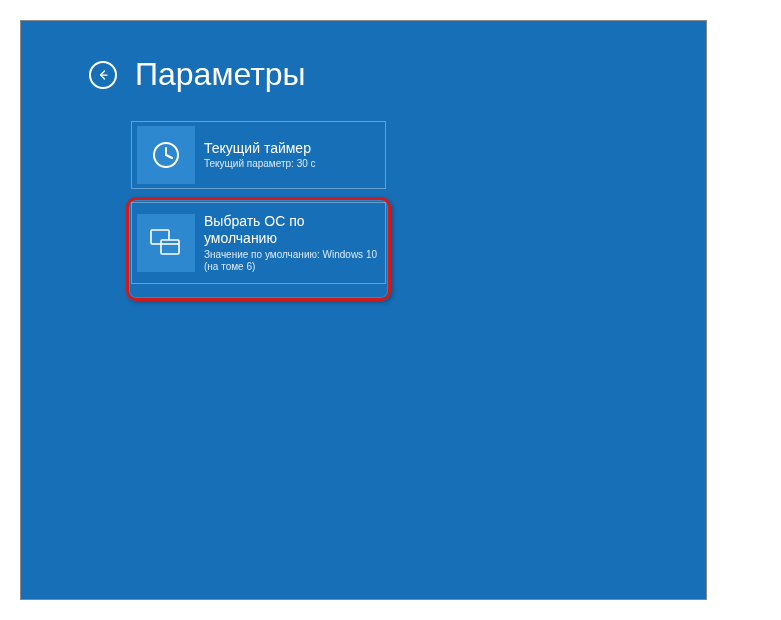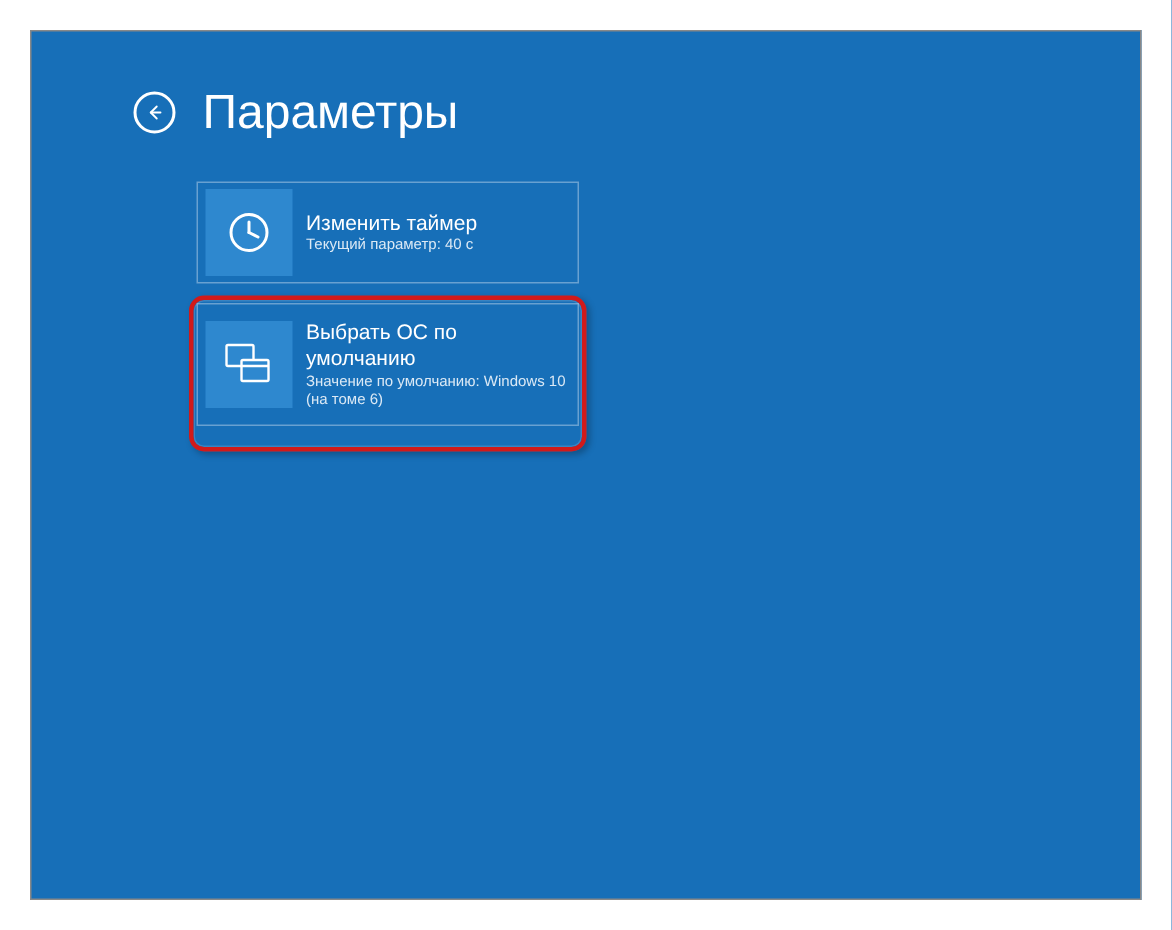--- a/index.html
+++ b/index.html
@@ -11,21 +11,21 @@
       width: 781px;
       height: 620px;
       font-family: "Segoe UI", Arial, sans-serif;
       background: #fff;
       position: relative;
     }
     .frame {
       position: absolute;
       left: 20px;
       top: 20px;
-      width: 741px;
+      width: 687px;
       height: 580px;
       background: #176fb8;
       border: 1px solid #888;
     }
     .header {
       display: flex;
       align-items: center;
       padding: 35px 0 0 68px;
     }
     .back-btn {
@@ -128,22 +128,22 @@
 
     <div class="tile">
       <div class="tile-icon">
         <svg width="32" height="32" viewBox="0 0 32 32">
           <circle cx="16" cy="16" r="12" stroke="#fff" stroke-width="2" fill="none"></circle>
           <line x1="16" y1="16" x2="16" y2="9" stroke="#fff" stroke-width="2" stroke-linecap="round"></line>
           <line x1="16" y1="16" x2="22" y2="19" stroke="#fff" stroke-width="2" stroke-linecap="round"></line>
         </svg>
       </div>
       <div class="tile-text">
-        <div class="tile-title">Изменить таймер</div>
-        <div class="tile-sub">Текущий параметр: 40 с</div>
+        <div class="tile-title">Текущий таймер</div>
+        <div class="tile-sub">Текущий параметр: 30 с</div>
       </div>
     </div>
 
     <div class="highlight-wrap">
       <div class="tile highlighted">
         <div class="tile-icon">
           <svg width="34" height="30" viewBox="0 0 34 30">
             <rect x="2" y="2" width="18" height="14" rx="1" stroke="#fff" stroke-width="1.6" fill="none"></rect>
             <rect x="12" y="12" width="18" height="14" rx="1" stroke="#fff" stroke-width="1.6" fill="#2e88cf"></rect>
             <line x1="12" y1="16" x2="30" y2="16" stroke="#fff" stroke-width="1.6"></line>

